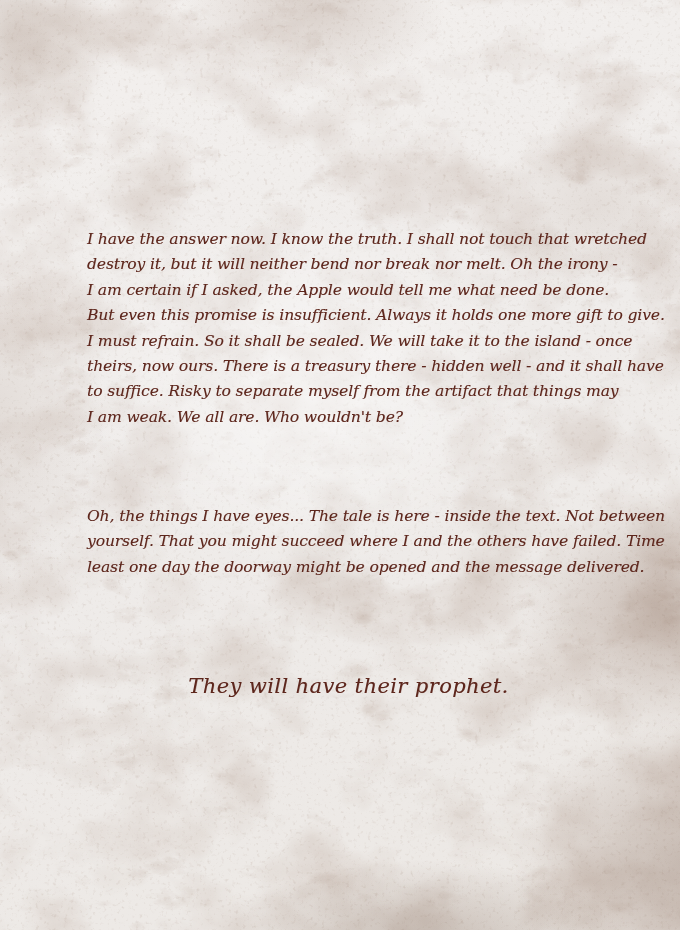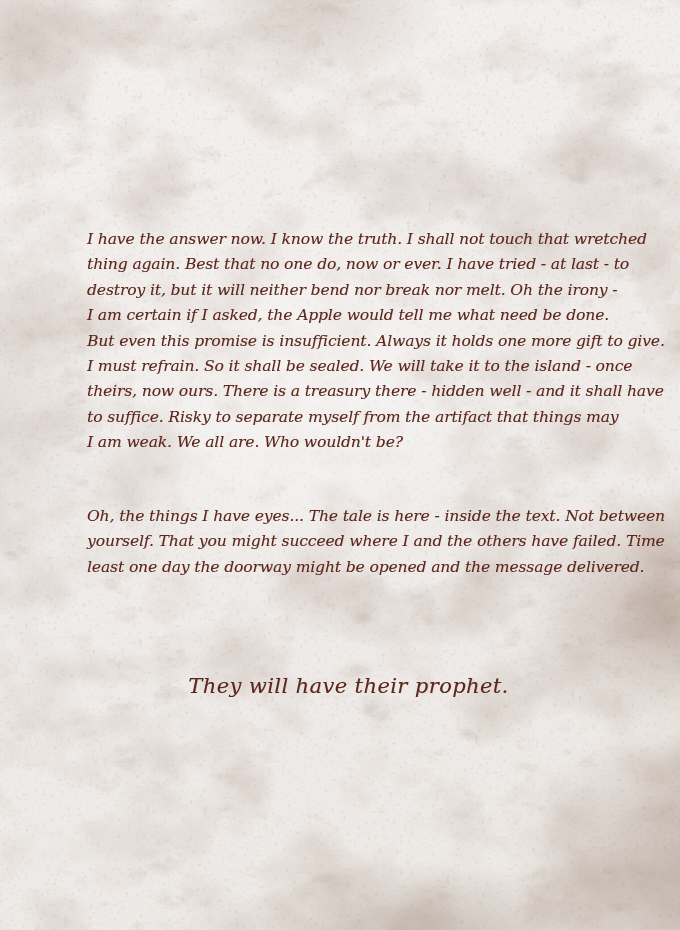--- a/index.html
+++ b/index.html
@@ -100,21 +100,20 @@
     <rect width="680" height="930" filter="url(#marble)" opacity="0.30"></rect>
     <rect width="680" height="930" filter="url(#grain)" opacity="0.45"></rect>
   </svg>
 
   <div class="stains"></div>
 
   <div class="letter">
 
     <div class="para para-1">
       <div class="line">I have the answer now. I know the truth. I shall not touch that wretched</div>
-      <div class="line">thing again. Best that no one do, now or ever. I have tried - at last - to</div>
       <div class="line">destroy it, but it will neither bend nor break nor melt. Oh the irony -</div>
       <div class="line">I am certain if I asked, the Apple would tell me what need be done.</div>
       <div class="line">But even this promise is insufficient. Always it holds one more gift to give.</div>
       <div class="line">I must refrain. So it shall be sealed. We will take it to the island - once</div>
       <div class="line">theirs, now ours. There is a treasury there - hidden well - and it shall have</div>
       <div class="line">to suffice. Risky to separate myself from the artifact that things may</div>
       <div class="line">I am weak. We all are. Who wouldn't be?</div>
     </div>
 
     <div class="para para-2">

